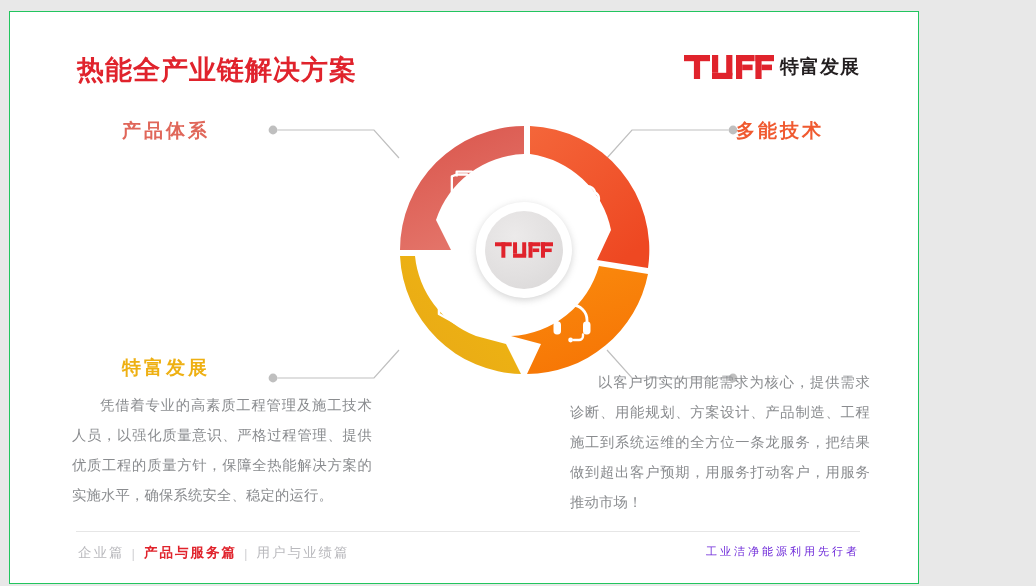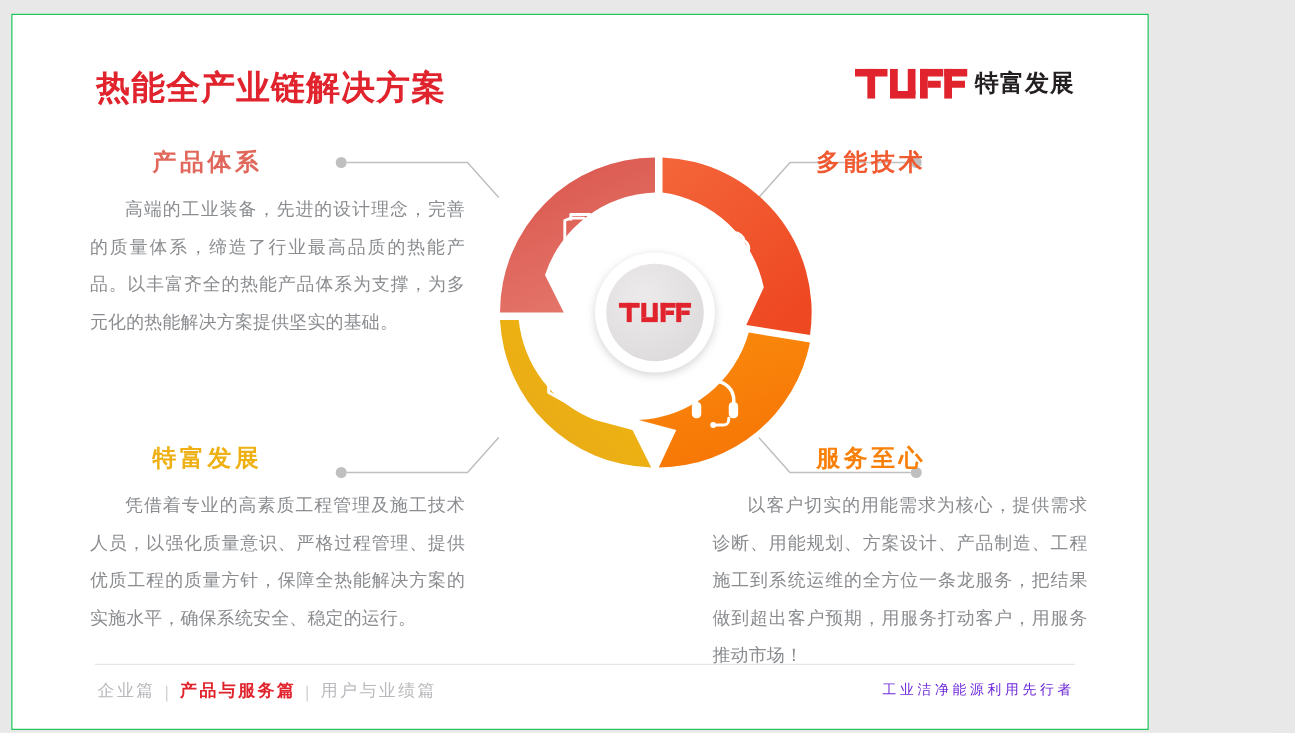--- a/index.html
+++ b/index.html
@@ -69,21 +69,21 @@
     font-size: 19px;
     font-weight: bold;
     letter-spacing: 3px;
     text-align: center;
     line-height: 1.2;
     white-space: nowrap;
   }
   .quad-tl .quad-head,
   .quad-bl .quad-head { text-align: left; padding-left: 50px; }
   .quad-tr .quad-head,
-  .quad-br .quad-head { padding-right: 46px; }
+  .quad-br .quad-head { text-align: right; padding-right: 46px; }
 
   .quad-body {
     margin-top: 10px;
     font-size: 14.3px;
     line-height: 30px;
     color: #8a8c8f;
     text-align: justify;
     text-indent: 28px;
     letter-spacing: 0.2px;
   }
@@ -201,34 +201,32 @@
     <path d="M9.4 36 H106 L131 8" fill="none" stroke="#bfbfbf" stroke-width="1.2"></path>
   </svg>
 
   <svg class="connector conn-br" width="132" height="46" viewBox="0 0 132 46">
     <circle cx="127" cy="36" r="4.4" fill="#bfbfbf"></circle>
     <path d="M122.6 36 H26 L1 8" fill="none" stroke="#bfbfbf" stroke-width="1.2"></path>
   </svg>
 
   <div class="quad quad-tl">
     <div class="quad-head" style="color:#e0675a">产品体系</div>
-    <div class="quad-body">高端的工业装备，先进的设计理念，完善的质量体系，缔造了行业最高品质的热能产品。以丰富齐全的热能产品体系为支撑，为多元化的热能解决方案提供坚实的基础。</div>
   </div>
 
   <div class="quad quad-tr">
     <div class="quad-head" style="color:#f05a30">多能技术</div>
   </div>
 
   <div class="quad quad-bl">
     <div class="quad-head" style="color:#eeb013">特富发展</div>
     <div class="quad-body">凭借着专业的高素质工程管理及施工技术人员，以强化质量意识、严格过程管理、提供优质工程的质量方针，保障全热能解决方案的实施水平，确保系统安全、稳定的运行。</div>
   </div>
 
   <div class="quad quad-br">
-    <div class="quad-head" style="color:#f98008">服务至心</div>
     <div class="quad-body">以客户切实的用能需求为核心，提供需求诊断、用能规划、方案设计、产品制造、工程施工到系统运维的全方位一条龙服务，把结果做到超出客户预期，用服务打动客户，用服务推动市场！</div>
   </div>
 
   <div class="donut-wrap">
     <svg width="262" height="278" viewBox="0 0 262 278">
       <defs>
         <linearGradient id="gradProduct" x1="0" y1="0" x2="0.45" y2="1">
           <stop offset="0%" stop-color="#d9534a"></stop>
           <stop offset="100%" stop-color="#e4756a"></stop>
         </linearGradient>

